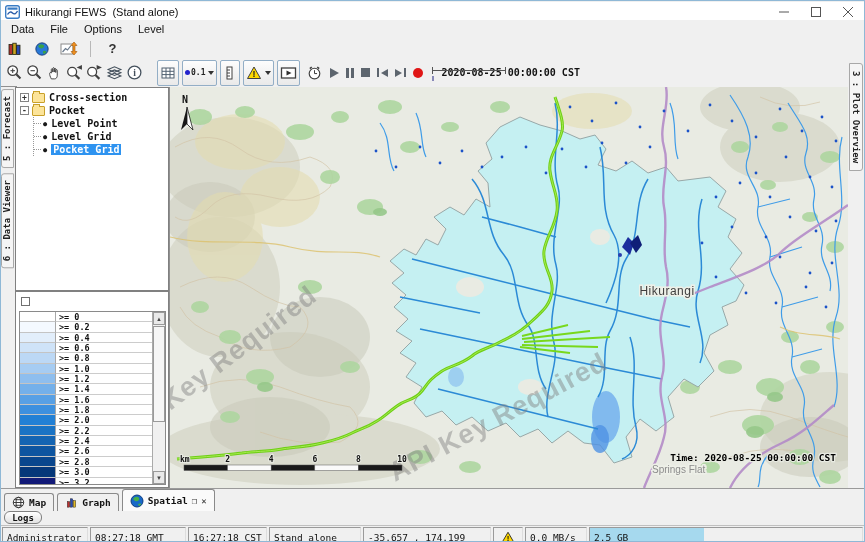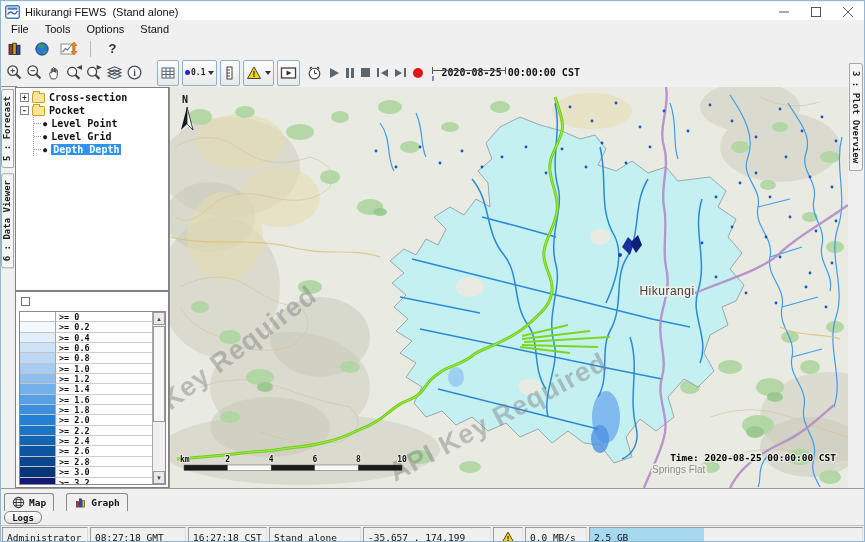--- a/index.html
+++ b/index.html
@@ -117,21 +117,21 @@
   .place { font:10px "Liberation Sans", sans-serif; fill:#8c8c8c; paint-order:stroke;
            stroke:#eef0e8; stroke-width:3px; }
   .maptime { font:bold 9.5px "DejaVu Sans Mono",monospace; fill:#000; paint-order:stroke;
              stroke:#e8eae2; stroke-width:2.5px; }
   .sc { font:bold 8px "DejaVu Sans Mono",monospace; fill:#111; paint-order:stroke;
         stroke:#e8eae2; stroke-width:2px; }
   .north { font:bold 10px "DejaVu Sans Mono",monospace; fill:#111; }
 
   
   #bottom-tabs { position:absolute; left:0; top:487px; right:0; height:23px; background:#f0f0f0;
-                 border-top:1px solid #9a9a9a; display:flex; align-items:flex-end; padding-left:3px; gap:12px; }
+                 border-top:1px solid #9a9a9a; display:flex; align-items:flex-end; padding-left:3px; gap:3px; }
   .btab { height:18px; border:1px solid #8a8a8a; border-bottom:none; border-radius:3px 3px 0 0;
           background:#f0f0f0; display:flex; align-items:center; gap:4px; padding:0 7px;
           font-family:"DejaVu Sans Mono",monospace; font-size:9.5px; font-weight:bold; color:#111; }
   .btab.active { height:22px; background:#fafafa; }
   .btab .wicon { font-size:9px; color:#333; }
   #logs-row { position:absolute; left:0; top:510px; right:0; height:14px; background:#f0f0f0; }
   #logs-btn { position:absolute; left:3px; top:0px; width:38px; height:13px; border:1px solid #808080;
               border-radius:6px; background:linear-gradient(#ffffff,#e2e2e2);
               font-family:"DejaVu Sans Mono",monospace; font-size:9px; font-weight:bold; color:#111;
               display:flex; align-items:center; justify-content:center; }
@@ -177,24 +177,24 @@
       </div>
       <div class="wc">
         <svg width="10" height="10">
             <path d="M0 0 L10 10 M10 0 L0 10" stroke="#555" stroke-width="1"></path>
           </svg>
       </div>
     </div>
   </div>
 
   <div id="menubar">
+    <span class="menu-item">Data</span>
     <span class="menu-item">File</span>
-    <span class="menu-item">Tools</span>
     <span class="menu-item">Options</span>
-    <span class="menu-item">Stand</span>
+    <span class="menu-item">Level</span>
   </div>
 
   <div id="tb1">
     <span class="tbi">
       <svg width="16" height="16" viewBox="0 0 16 16">
         <rect x="2" y="3.5" width="3.4" height="10" fill="#b03030" stroke="#221" stroke-width="0.8"></rect>
         <rect x="5.8" y="2.2" width="3.4" height="11.3" fill="#caa520" stroke="#221" stroke-width="0.8"></rect>
         <rect x="9.6" y="4.2" width="3.4" height="9.3" fill="#2848b0" stroke="#221" stroke-width="0.8"></rect>
       </svg>
     </span>
@@ -368,21 +368,21 @@
         <span class="tlabel">Level Point</span>
       </div>
       <div class="trow">
         <span class="twig"></span>
         <span class="bullet">●</span>
         <span class="tlabel">Level Grid</span>
       </div>
       <div class="trow">
         <span class="twig"></span>
         <span class="bullet">●</span>
-        <span class="tlabel selected">Depth Depth</span>
+        <span class="tlabel selected">Pocket Grid</span>
       </div>
     </div>
   </div>
 
   <div id="legend-box">
     <div id="legend-head">
       <span id="legend-check"></span>
       <span id="legend-title">Last Value</span>
     </div>
     <div id="legend-table">
@@ -713,20 +713,31 @@
       <span>Map</span>
     </div>
     <div class="btab">
       <svg width="13" height="13" viewBox="0 0 14 14">
         <rect x="2.5" y="6" width="2.6" height="6" fill="#c03030" stroke="#222" stroke-width="0.5"></rect>
         <rect x="5.7" y="3" width="2.6" height="9" fill="#2848b0" stroke="#222" stroke-width="0.5"></rect>
         <rect x="8.9" y="5" width="2.6" height="7" fill="#e0b820" stroke="#222" stroke-width="0.5"></rect>
       </svg>
       <span>Graph</span>
     </div>
+    <div class="btab active">
+      <svg width="14" height="14" viewBox="0 0 14 14">
+        <circle cx="7" cy="7" r="6" fill="#1868c8"></circle>
+        <path d="M3 5 Q5 2 8 3 Q10 4 9 6 Q7 8 5 7 Z" fill="#48b048"></path>
+        <path d="M8 10 Q11 9 11.5 10.5 Q10 12.5 8.5 11.5 Z" fill="#48b048"></path>
+        <circle cx="7" cy="7" r="6" fill="none" stroke="#0c3c80"></circle>
+      </svg>
+      <span>Spatial</span>
+      <span class="wicon">❒</span>
+      <span class="wicon" style="font-weight:bold;">✕</span>
+    </div>
   </div>
 
   <div id="logs-row">
     <div id="logs-btn">Logs</div>
   </div>
 
   <div id="statusbar">
     <div class="seg" id="seg-user">Administrator</div>
     <div class="seg" id="seg-gmt">08:27:18 GMT</div>
     <div class="seg" id="seg-cst">16:27:18 CST</div>

